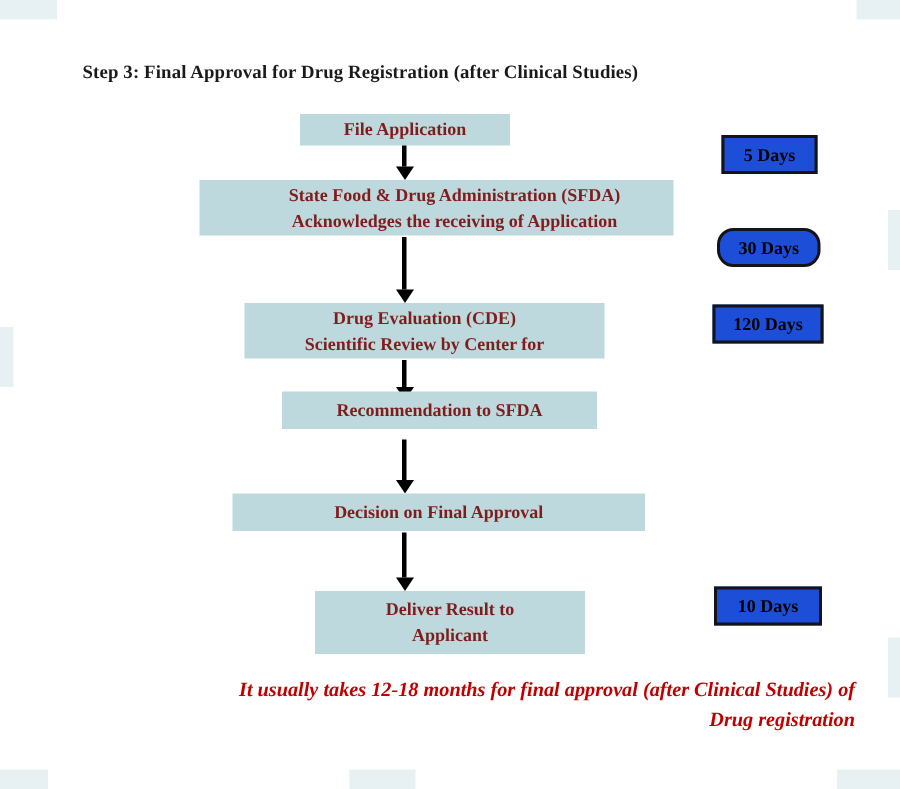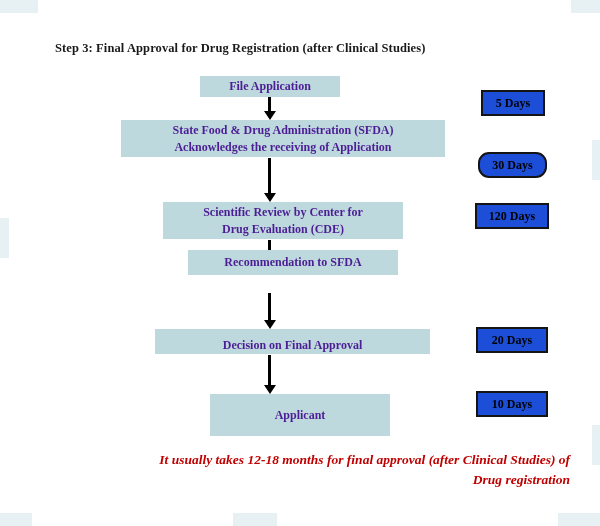--- a/index.html
+++ b/index.html
@@ -8,21 +8,21 @@
     font-family:Liberation Serif, serif;color:#000;
   }
   .wm{position:absolute;background:#e7f1f3;}
   .title{
     position:absolute;left:55px;top:41px;width:480px;
     font-size:12.5px;font-weight:bold;color:#1a1a1a;letter-spacing:.1px;
   }
   .step-box{
     position:absolute;background:#bdd9dd;
     display:flex;flex-direction:column;justify-content:center;
-    text-align:center;font-weight:bold;font-size:12px;line-height:1.4;color:#4c1d95;
+    text-align:center;font-weight:bold;font-size:12px;line-height:1.4;color:#7f1d1d;
   }
   .step-box div{width:100%;}
   .flow-arrow{
     position:absolute;width:13px;display:flex;flex-direction:column;align-items:center;
   }
   .flow-arrow .shaft{flex:1;width:3px;background:#000;}
   .flow-arrow .head{
     width:0;height:0;
     border-left:6.5px solid transparent;border-right:6.5px solid transparent;
     border-top:9px solid #000;
@@ -56,68 +56,68 @@
   <div class="step-box" style="left:200px;top:76px;width:140px;height:21px;">
     <div>File Application</div>
     <div></div>
   </div>
 
   <div class="flow-arrow" style="left:263px;top:97px;height:23px;">
     <div class="shaft"></div>
       <div class="head"></div>
   </div>
 
-  <div class="step-box" style="left:121px;top:120px;width:324px;height:37px;">
+  <div class="step-box" style="left:133px;top:120px;width:292px;height:37px;padding-left:24px;">
     <div>State Food &amp; Drug Administration (SFDA)</div>
     <div>Acknowledges the receiving of Application</div>
   </div>
 
   <div class="flow-arrow" style="left:263px;top:158px;height:44px;">
     <div class="shaft"></div>
       <div class="head"></div>
   </div>
 
   <div class="step-box" style="left:163px;top:202px;width:240px;height:37px;">
+    <div>Drug Evaluation (CDE)</div>
     <div>Scientific Review by Center for</div>
-    <div>Drug Evaluation (CDE)</div>
   </div>
 
   <div class="flow-arrow" style="left:263px;top:240px;height:27px;">
     <div class="shaft"></div>
       <div class="head"></div>
   </div>
 
-  <div class="step-box" style="left:188px;top:250px;width:210px;height:25px;">
+  <div class="step-box" style="left:188px;top:261px;width:210px;height:25px;">
     <div>Recommendation to SFDA</div>
     <div></div>
   </div>
 
   <div class="flow-arrow" style="left:263px;top:293px;height:36px;">
     <div class="shaft"></div>
       <div class="head"></div>
   </div>
 
-  <div class="step-box" style="left:155px;top:329px;width:275px;height:25px;justify-content:flex-end;">
+  <div class="step-box" style="left:155px;top:329px;width:275px;height:25px;">
     <div>Decision on Final Approval</div>
     <div></div>
   </div>
 
   <div class="flow-arrow" style="left:263px;top:355px;height:39px;">
     <div class="shaft"></div>
       <div class="head"></div>
   </div>
 
   <div class="step-box" style="left:210px;top:394px;width:180px;height:42px;">
+    <div>Deliver Result to</div>
     <div>Applicant</div>
   </div>
 
   <div class="duration" style="left:481px;top:90px;width:64px;height:26px;">5 Days</div>
   <div class="duration" style="left:478px;top:152px;width:69px;height:26px;border-radius:11px;">30 Days</div>
   <div class="duration" style="left:475px;top:203px;width:74px;height:26px;">120 Days</div>
-  <div class="duration" style="left:476px;top:327px;width:72px;height:26px;">20 Days</div>
   <div class="duration" style="left:476px;top:391px;width:72px;height:26px;">10 Days</div>
 
   <div class="footnote">
     <div>It usually takes 12-18 months for final approval (after Clinical Studies) of</div>
     <div>Drug registration</div>
   </div>
 
 </div>
 
 </body></html>

